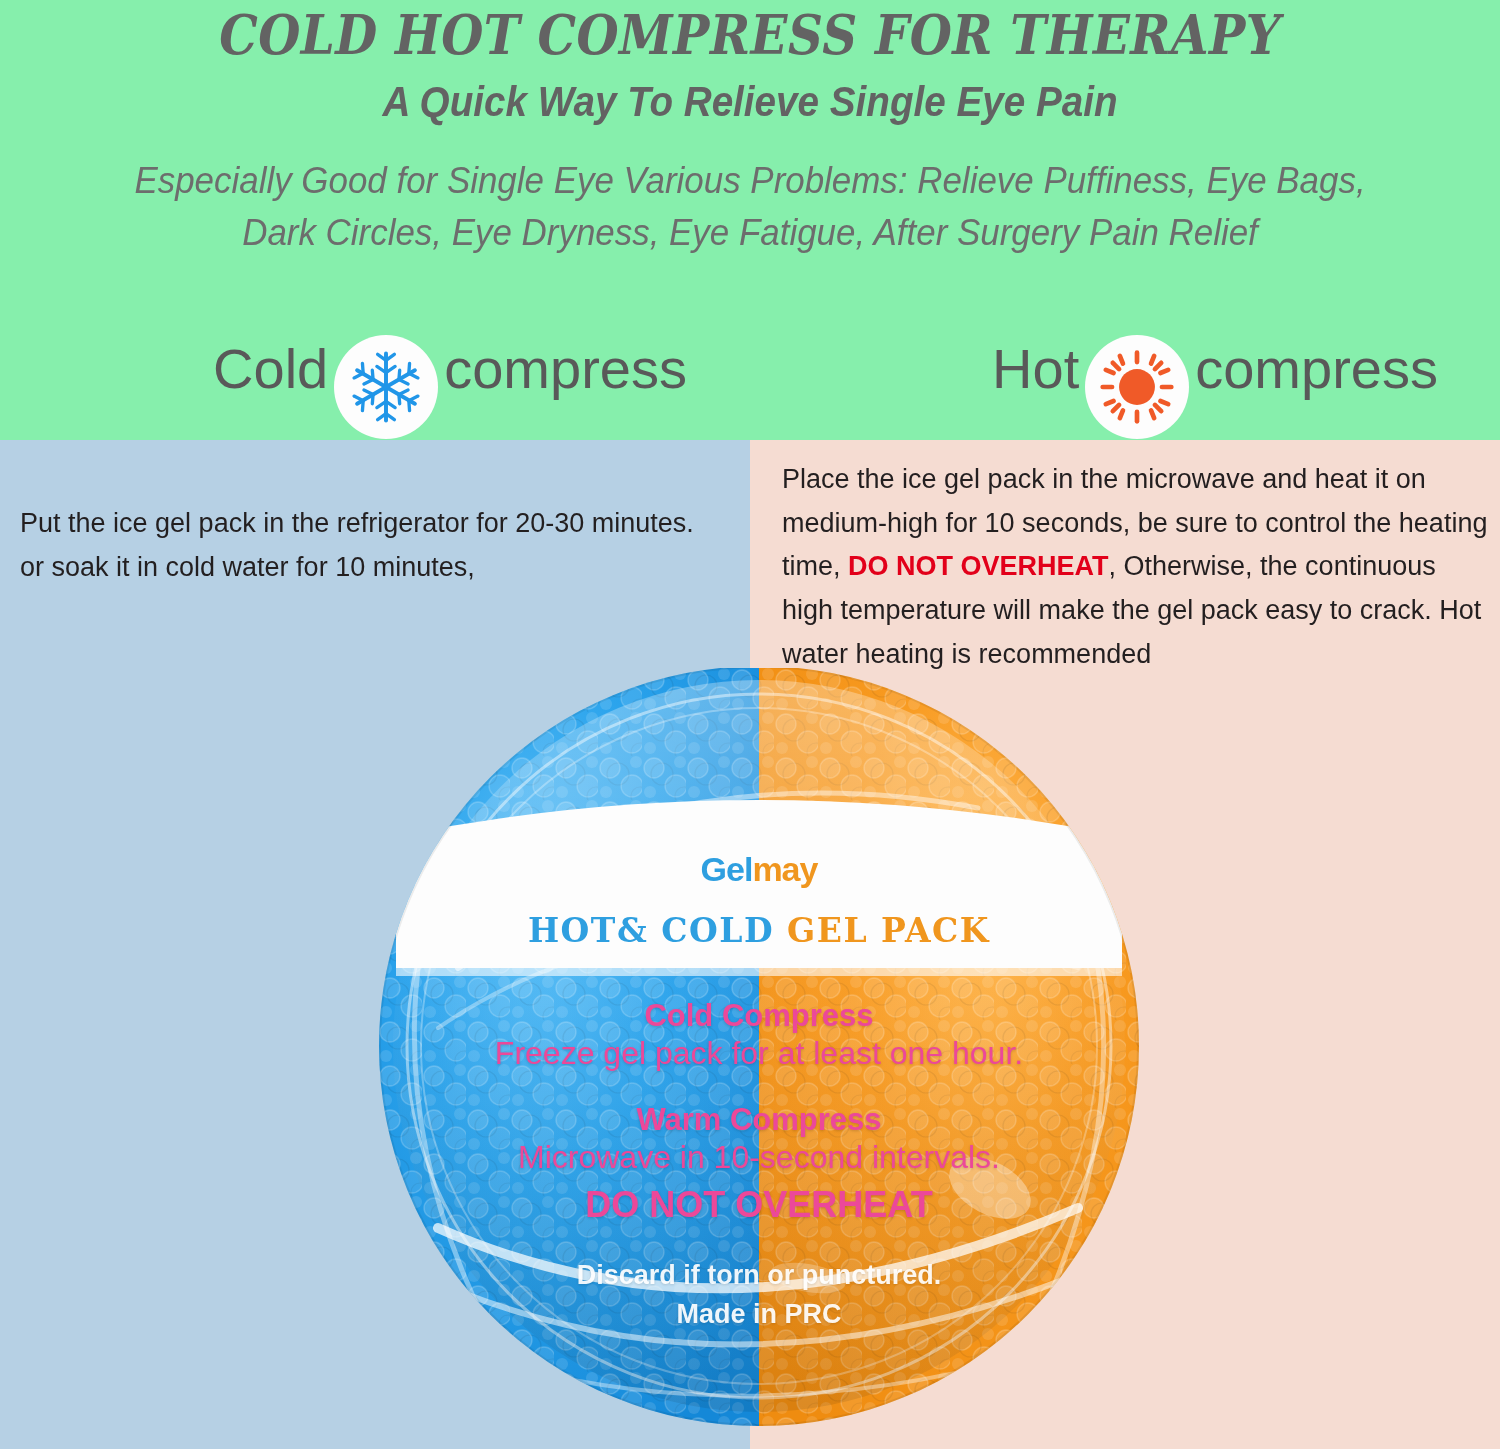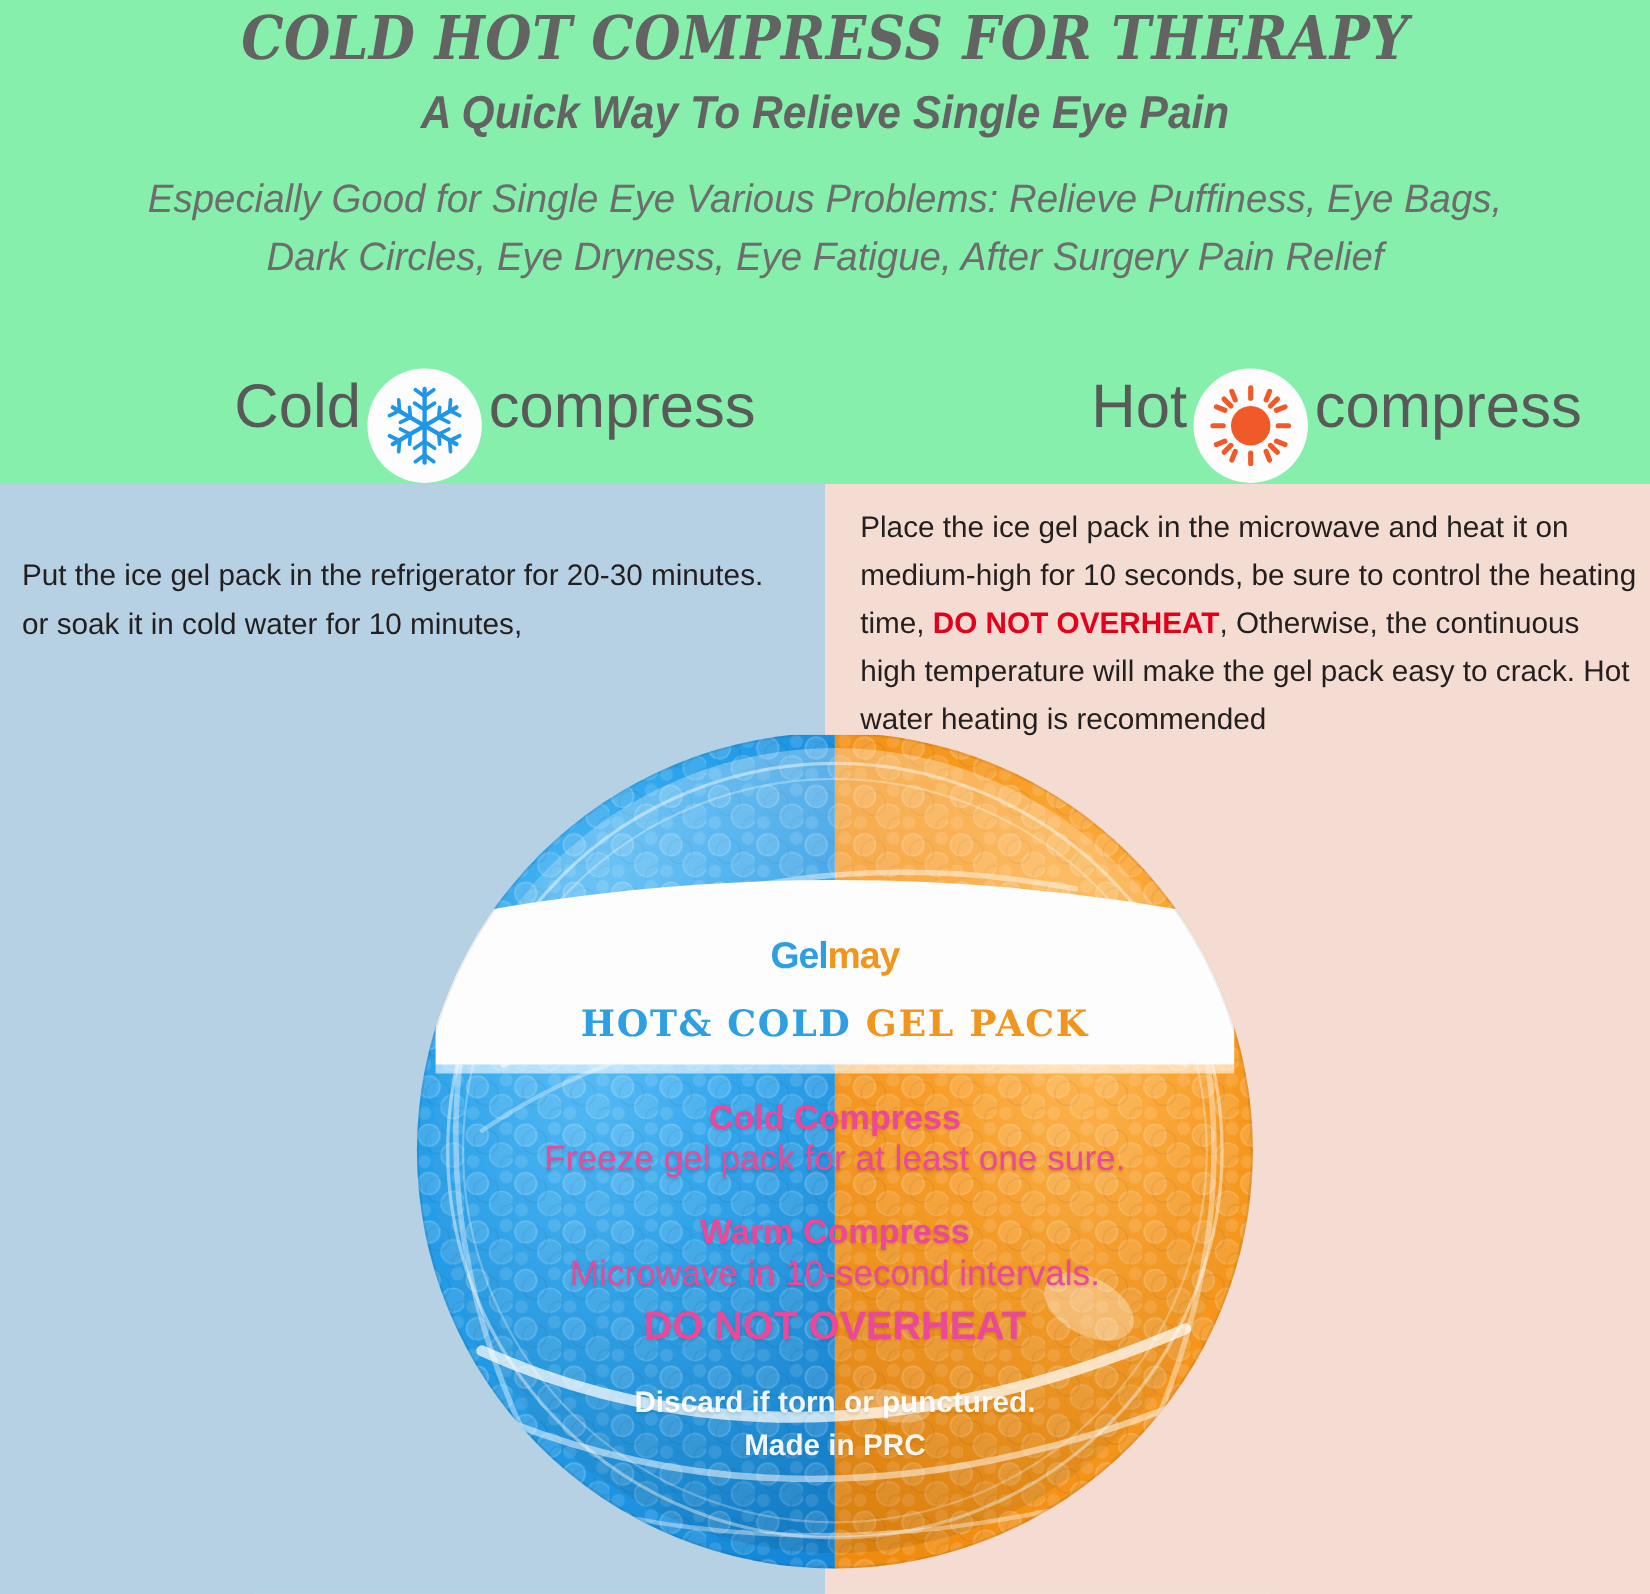--- a/index.html
+++ b/index.html
@@ -310,21 +310,21 @@
   </svg>
 
   <div class="pack-text">
     <div class="label-band">
       <div class="brand"><span class="b1">Gel</span><span class="b2">may</span></div>
       <div class="brandsub"><span class="b1">HOT&amp; COLD</span> <span class="b2">GEL PACK</span></div>
     </div>
 
     <div class="pack-instr">
       <div class="pi-head">Cold Compress</div>
-      <div class="pi-body">Freeze gel pack for at least one sure.</div>
+      <div class="pi-body">Freeze gel pack for at least one hour.</div>
       <div class="pi-gap"></div>
       <div class="pi-head">Warm Compress</div>
       <div class="pi-body">Microwave in 10-second intervals.</div>
       <div class="pi-warn">DO NOT OVERHEAT</div>
     </div>
 
     <div class="pack-foot">
       <div>Discard if torn or punctured.</div>
       <div>Made in PRC</div>
     </div>

